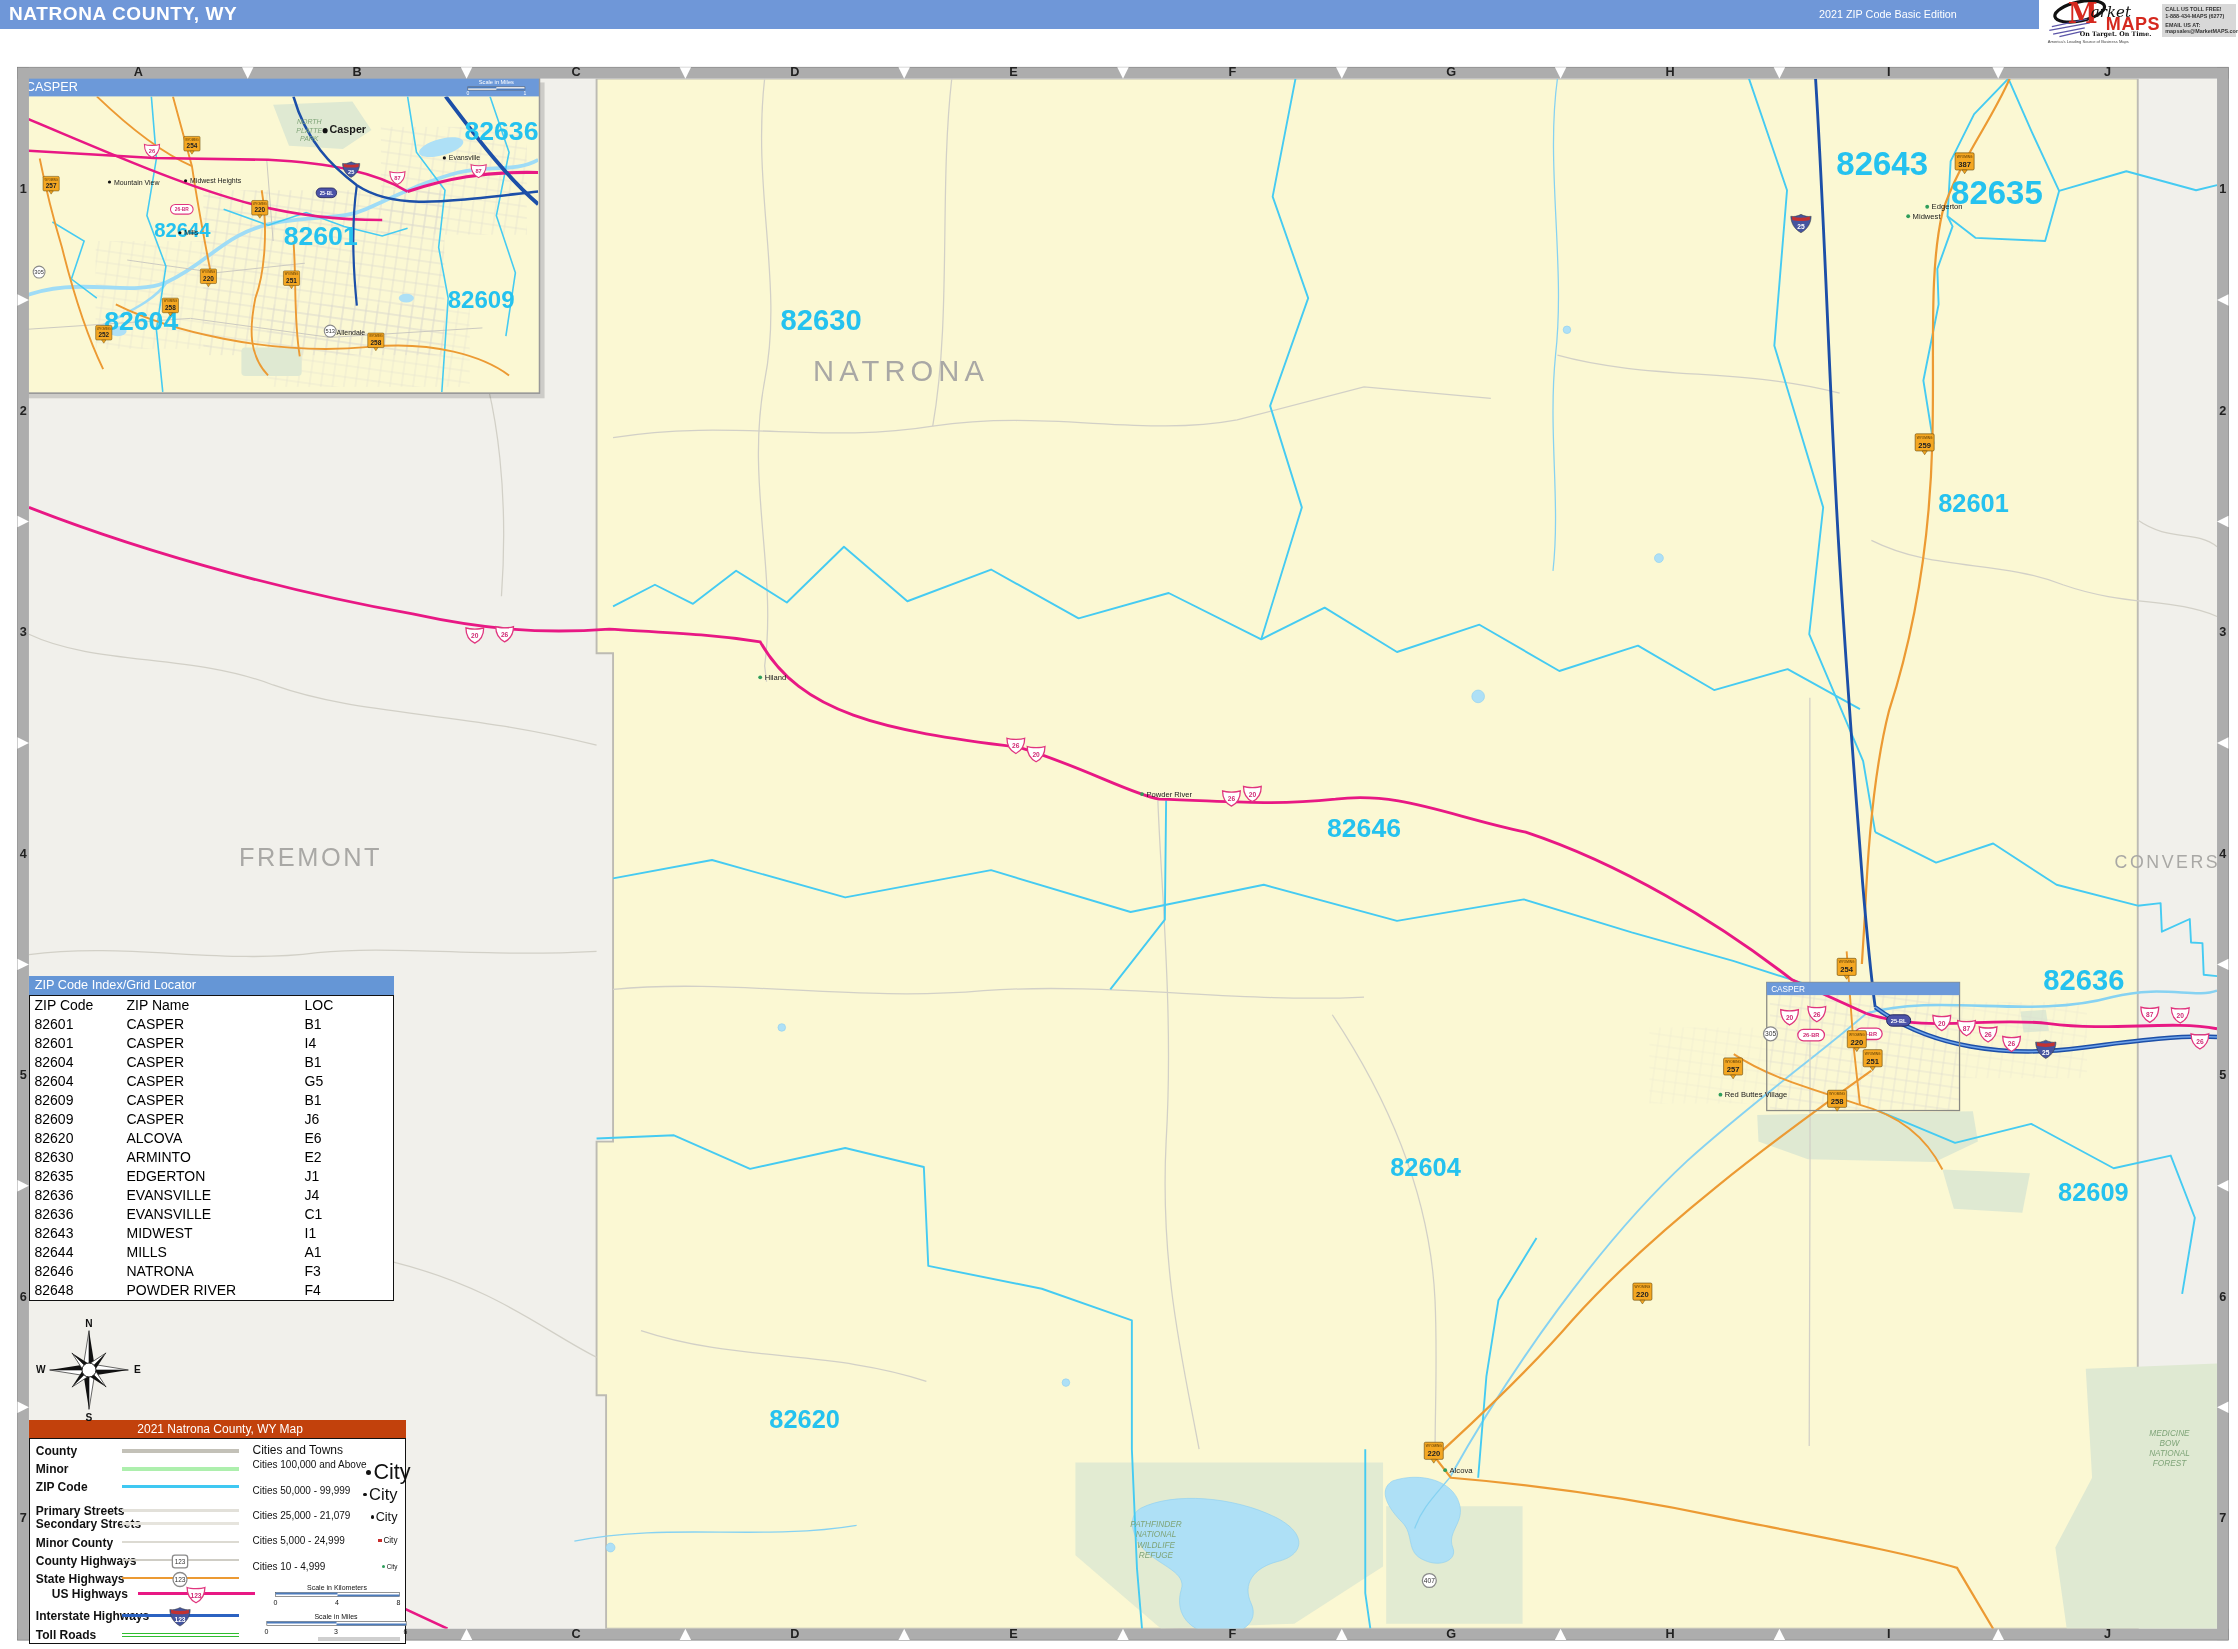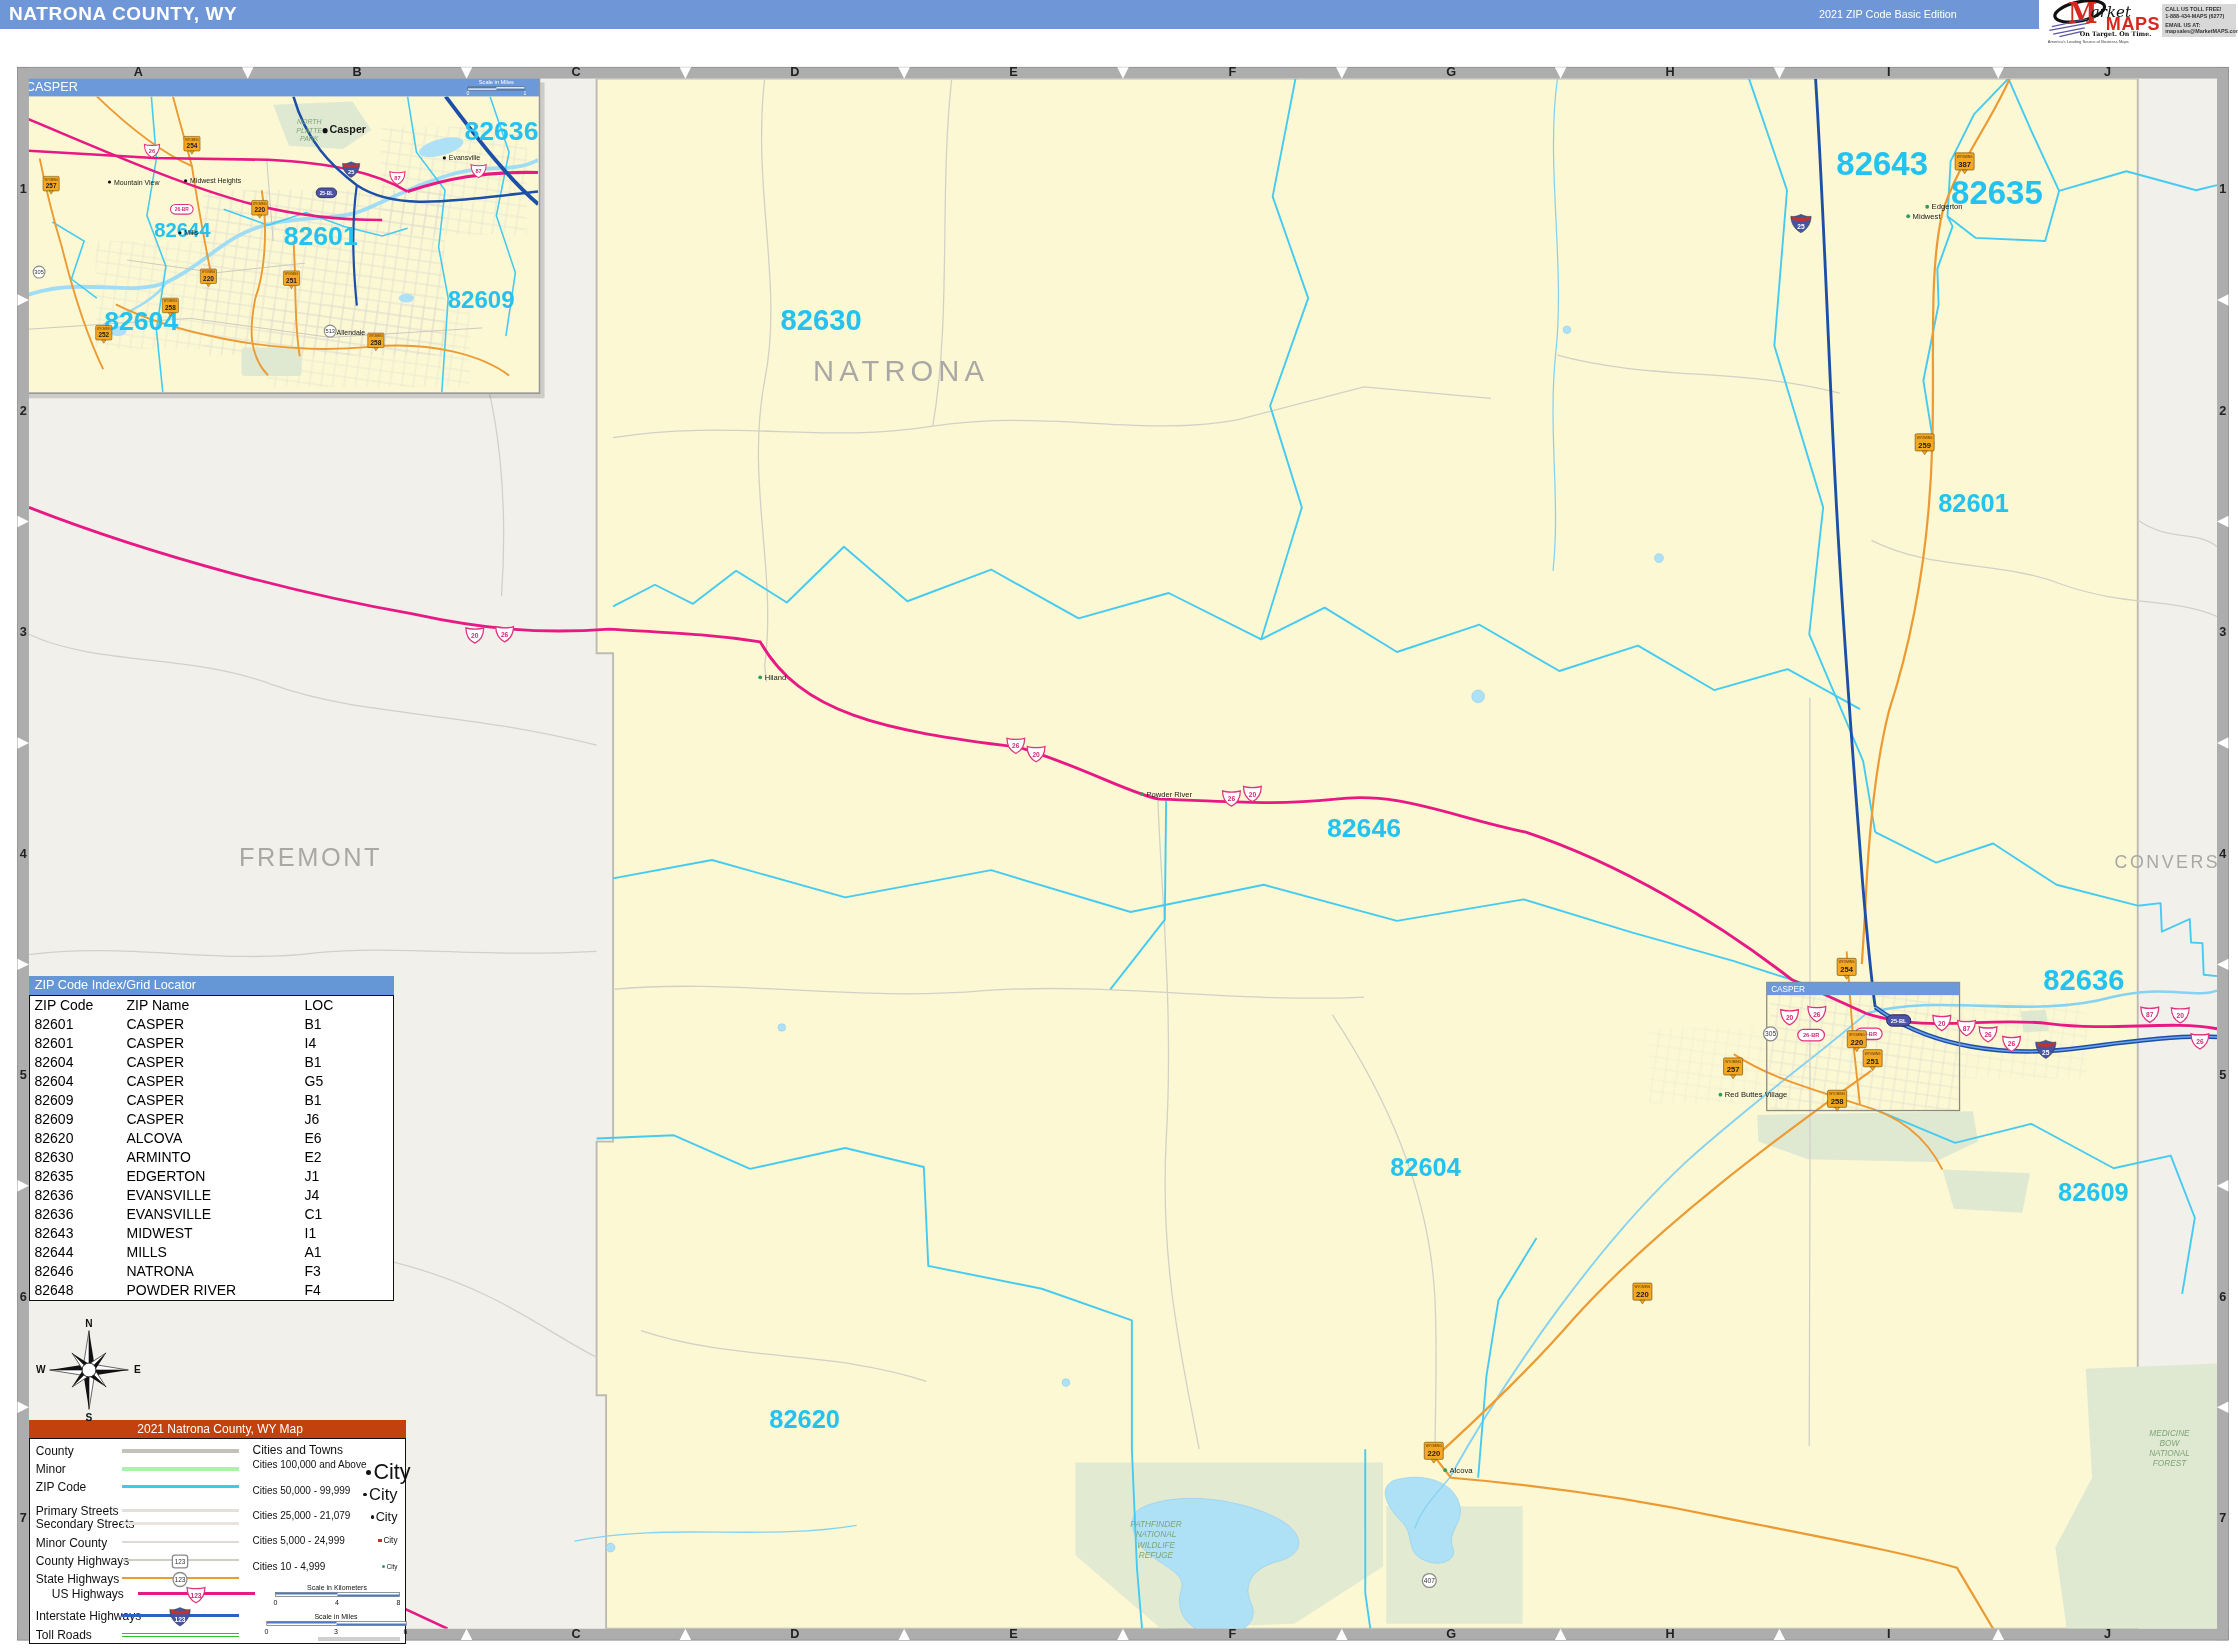--- a/index.html
+++ b/index.html
@@ -30,21 +30,21 @@
   #index-body{background:#fff;border:1.3px solid #111;}
   #index-table{border-collapse:collapse;width:100%;font-size:14px;color:#000;}
   #index-table td{height:19px;padding:0;line-height:19px;white-space:nowrap;}
   #index-table td:first-child{padding-left:5px;width:92px;}
   #index-table td:nth-child(2){width:178px;}
   
   #legend-box{position:absolute;left:28.5px;top:1420px;width:377px;}
   #legend-title{background:#c2410c;color:#fff;font-size:12px;height:18px;line-height:18px;text-align:center;}
   #legend-body{position:relative;background:#fff;border:1.3px solid #111;height:204px;}
   .lg-row{position:absolute;left:6.3px;height:18.4px;display:flex;align-items:center;}
-  .lg-label{font-size:12px;color:#111;width:86px;white-space:nowrap;}
+  .lg-label{font-size:12px;color:#111;width:86px;white-space:nowrap;font-weight:bold;}
   .lg-sample{position:relative;width:117px;height:18.4px;margin-left:145px0;}
   .lg-line{position:absolute;left:0;right:0;top:50%;}
   .lg-badge{position:absolute;left:44px;top:-1.9px;}
   #legend-cities-header{position:absolute;left:223px;top:3.8px;font-size:12px;color:#111;}
   .lg-city-row{position:absolute;left:223px;width:145px;display:flex;justify-content:space-between;}
   .lg-city-label{font-size:10px;color:#111;white-space:nowrap;}
   .lg-city-sample{display:flex;align-items:center;font-weight:normal;color:#111;white-space:nowrap;}
   .lg-scale{position:absolute;text-align:center;font-size:7px;color:#111;}
   .lg-scale .ticks{display:flex;justify-content:space-between;font-size:7px;margin-top:0.6px;}
   #legend-fineprint{position:absolute;right:5px;bottom:2.5px;width:82px;height:3.8px;background:#CFCFCF;}

